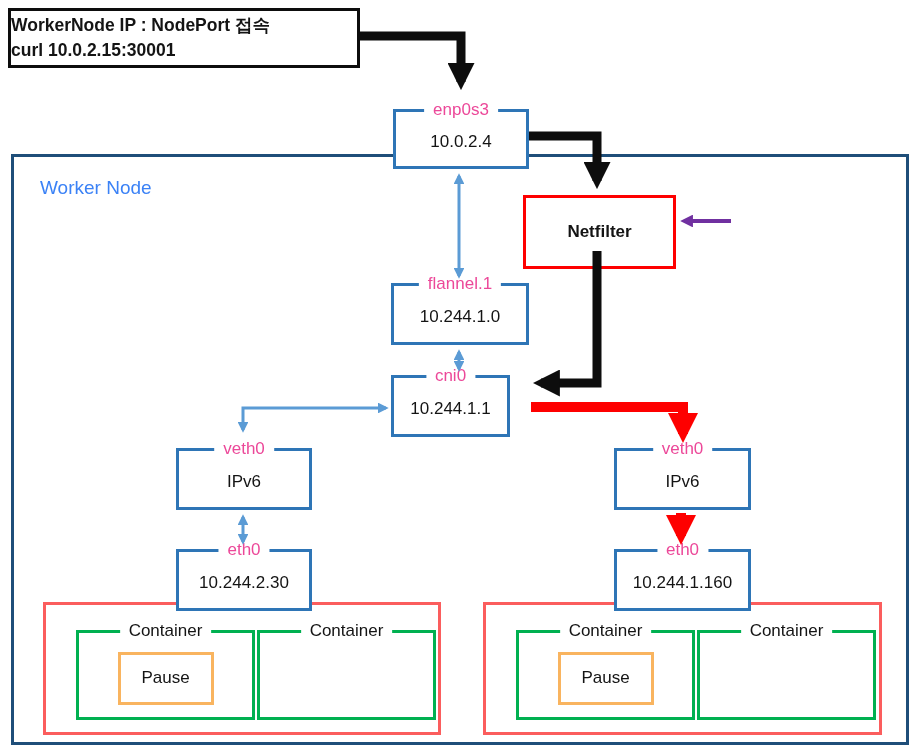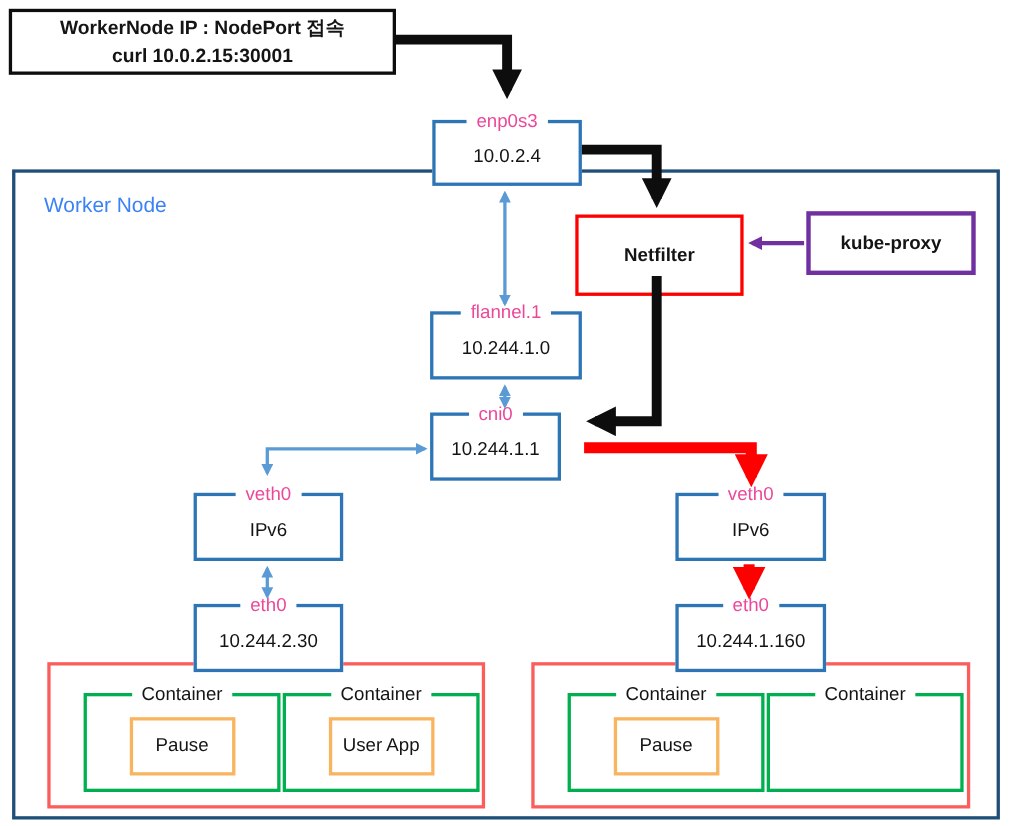--- a/index.html
+++ b/index.html
@@ -12,21 +12,21 @@
     font-family: "Liberation Sans", "DejaVu Sans", sans-serif;
     color: #141414;
     overflow: hidden;
   }
 
   
   .annotation {
     position: absolute; left: 8px; top: 8px; width: 352px; height: 60px;
     border: 3px solid var(--c-ink, #0d0d0d);
     background: #fff;
-    display: flex; flex-direction: column; align-items: center; justify-content: center;
+    display: flex; flex-direction: column; align-items: flex-start; justify-content: center;
     font-weight: bold; font-size: 17.5px; line-height: 1.45;
     z-index: 3; text-align: center;
   }
 
   
   .worker {
     position: absolute; left: 11px; top: 154px; width: 898px; height: 591px;
     border: 3px solid var(--c-worker-border, #1F4E79);
     background: #fff; z-index: 1;
   }
@@ -115,23 +115,20 @@
 
   <div class="nbox" style="left:393px;top:109px;width:136px;height:60px">
     <span class="name">enp0s3</span>
     <span class="addr">10.0.2.4</span>
   </div>
 
   <div class="netfilter">
     <span>Netfilter</span>
   </div>
 
-  <div class="kubeproxy">
-    <span>kube-proxy</span>
-  </div>
 
   <div class="nbox" style="left:391px;top:283px;width:138px;height:62px">
     <span class="name">flannel.1</span>
     <span class="addr">10.244.1.0</span>
   </div>
 
   <div class="nbox" style="left:391px;top:375px;width:119px;height:62px">
     <span class="name">cni0</span>
     <span class="addr">10.244.1.1</span>
   </div>
@@ -157,21 +154,20 @@
   </div>
 
   <div class="pod left">
     <span class="pod-label">Pod</span>
     <div class="cbox first">
       <span class="clabel">Container</span>
       <div class="appbox">Pause</div>
     </div>
     <div class="cbox second">
       <span class="clabel">Container</span>
-      <div class="appbox">User App</div>
     </div>
   </div>
 
   <div class="pod right">
     <span class="pod-label">Pod</span>
     <div class="cbox first">
       <span class="clabel">Container</span>
       <div class="appbox">Pause</div>
     </div>
     <div class="cbox second">

